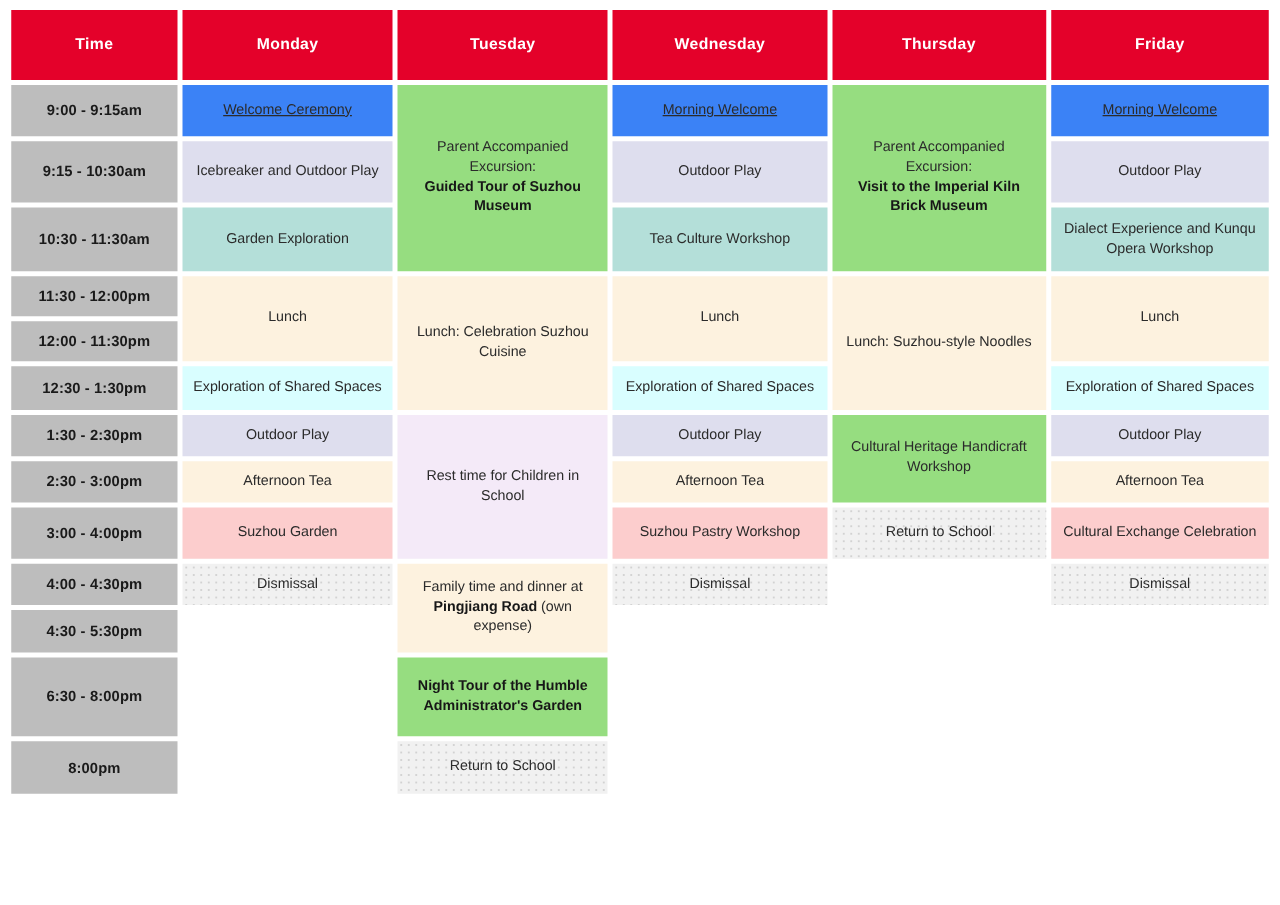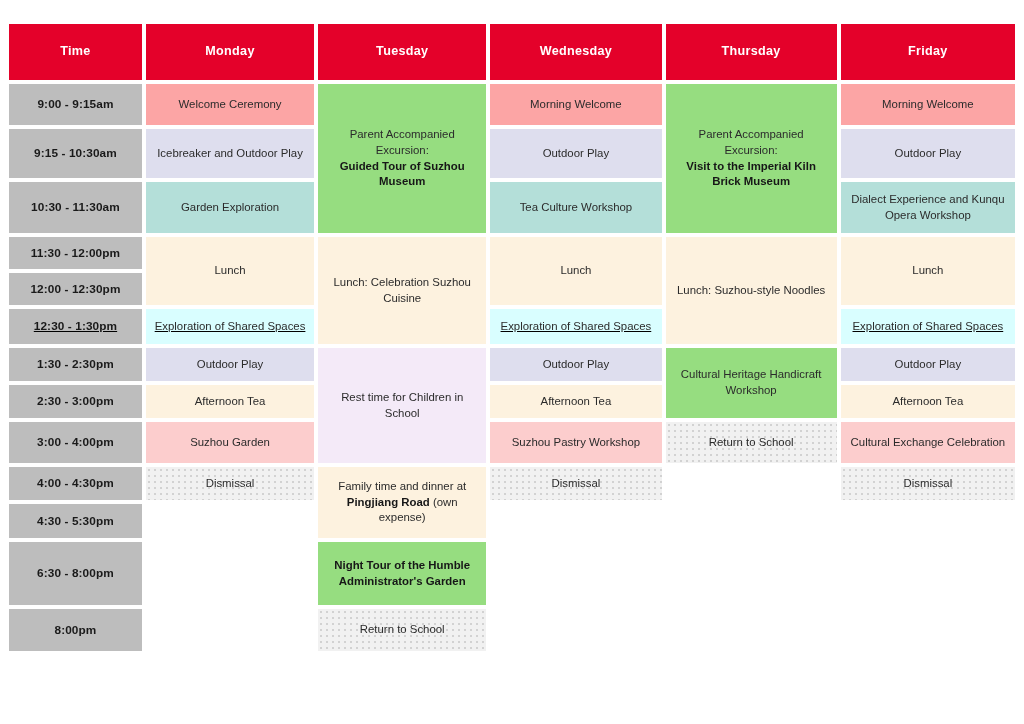--- a/index.html
+++ b/index.html
@@ -6,21 +6,21 @@
   body{
     width:1024px;height:724px;
     background:#ffffff;
     font-family:"Liberation Sans", sans-serif;
     -webkit-font-smoothing:antialiased;
   }
   #sheet{
     position:relative;
     width:1024px;height:524px;
     box-sizing:border-box;
-    padding:20px 5px 0 5px;
+    padding:4px 5px 0 5px;
   }
   table{
     border-collapse:separate;
     border-spacing:4px 4px;
     width:1014px;
     table-layout:fixed;
   }
   col.c-time{width:132px;}
   col.c-day {width:167px;}
   col.c-day4{width:170px;}
@@ -50,21 +50,21 @@
   }
   
   td.time{
     background:#bdbdbd;
     color:#1a1a1a;
     font-weight:700;
     font-size:11.8px;
     letter-spacing:.1px;
   }
   
-  .bg-yellow   {background:#fca5a5;}
+  .bg-yellow   {background:#3b82f6;text-decoration:underline;}
   .bg-green    {background:#96dd80;}
   .bg-lavender {background:#dedeee;}
   .bg-mint     {background:#b4dfd9;}
   .bg-cream    {background:#fdf2df;}
   .bg-cyan     {background:#d9feff;}
   .bg-pink     {background:#fccdcd;}
   .bg-lilac    {background:#f4eaf8;}
   .bg-dots{
     background-color:#f1f1f1;
     background-image:radial-gradient(#d2d2d2 0.8px, transparent 0.9px);
@@ -134,24 +134,24 @@
     <tr style="height:32px;">
       <td class="time">11:30 - 12:00pm</td>
       <td class="bg-cream" rowspan="2">Lunch</td>
       <td class="bg-cream" rowspan="3">Lunch: Celebration Suzhou Cuisine</td>
       <td class="bg-cream" rowspan="2">Lunch</td>
       <td class="bg-cream" rowspan="3">Lunch: Suzhou-style Noodles</td>
       <td class="bg-cream" rowspan="2">Lunch</td>
     </tr>
 
     <tr style="height:32px;">
-      <td class="time">12:00 - 12:30pm</td>
-    </tr>
-
-    <tr style="height:35px;text-decoration:underline;">
+      <td class="time">12:00 - 11:30pm</td>
+    </tr>
+
+    <tr style="height:35px;">
       <td class="time">12:30 - 1:30pm</td>
       <td class="bg-cyan">Exploration of Shared Spaces</td>
       <td class="bg-cyan">Exploration of Shared Spaces</td>
       <td class="bg-cyan">Exploration of Shared Spaces</td>
     </tr>
 
     <tr style="height:33px;">
       <td class="time">1:30 - 2:30pm</td>
       <td class="bg-lavender">Outdoor Play</td>
       <td class="bg-lilac" rowspan="3">Rest time for Children in School</td>

